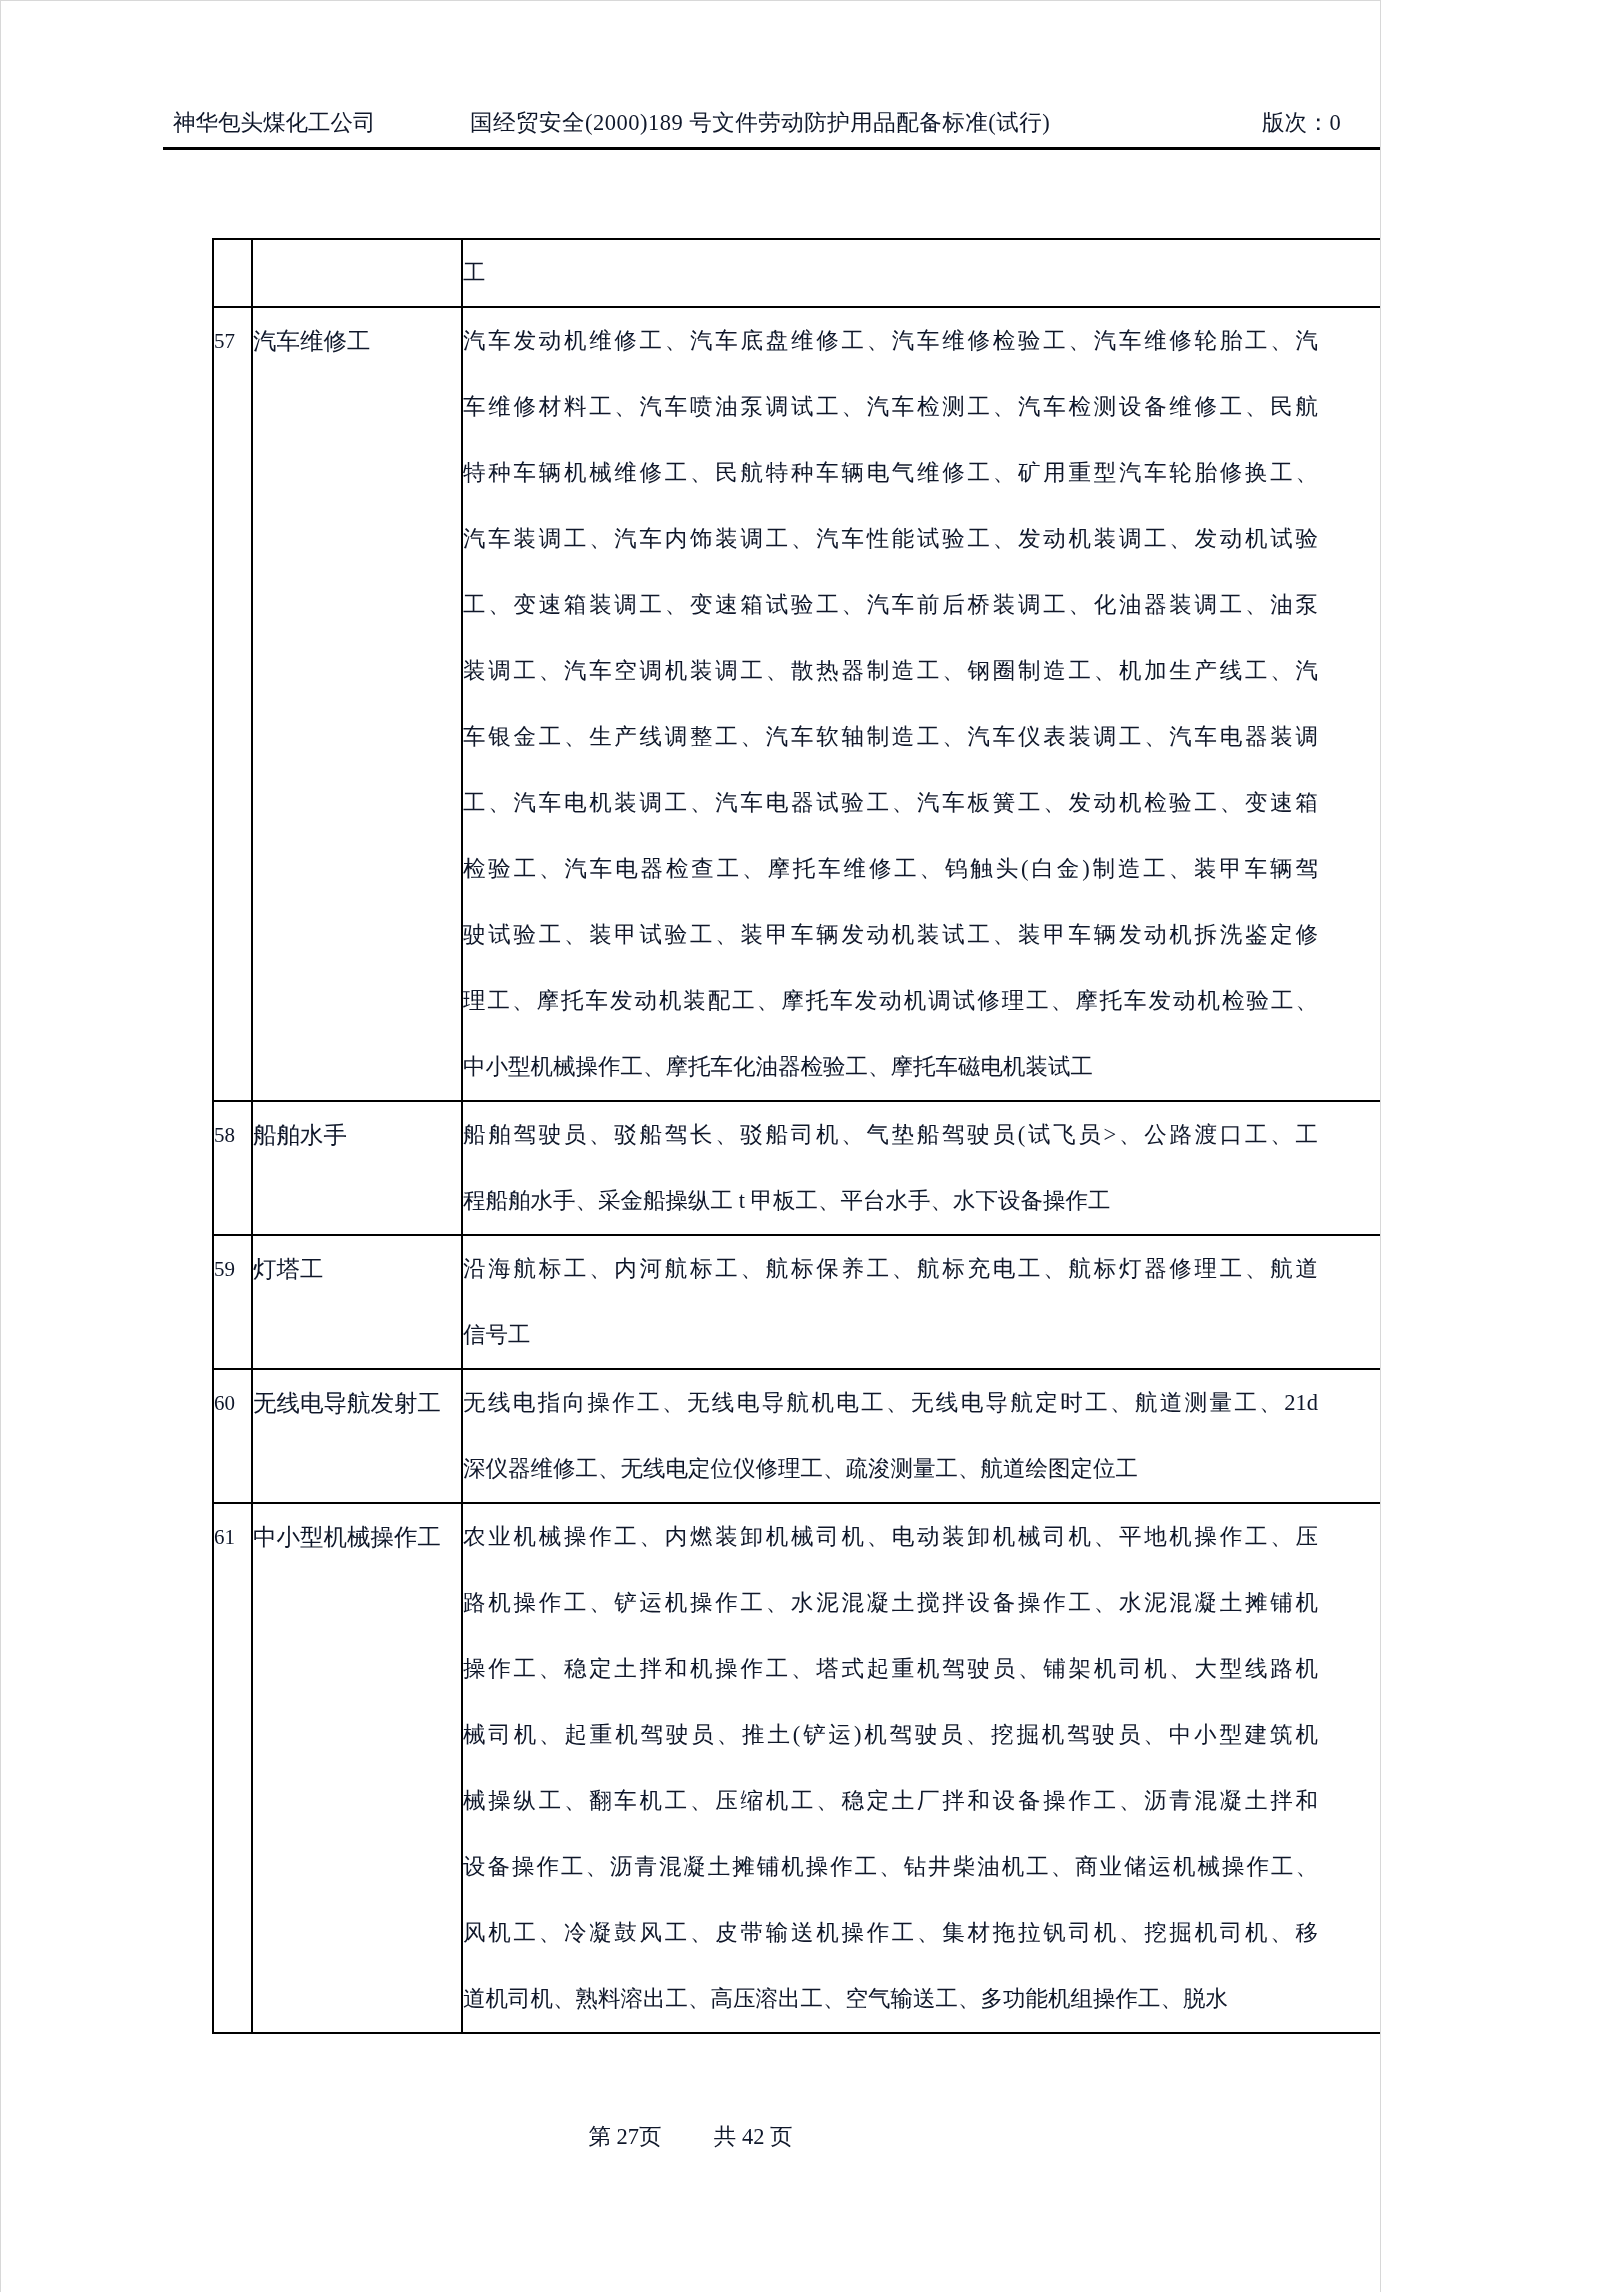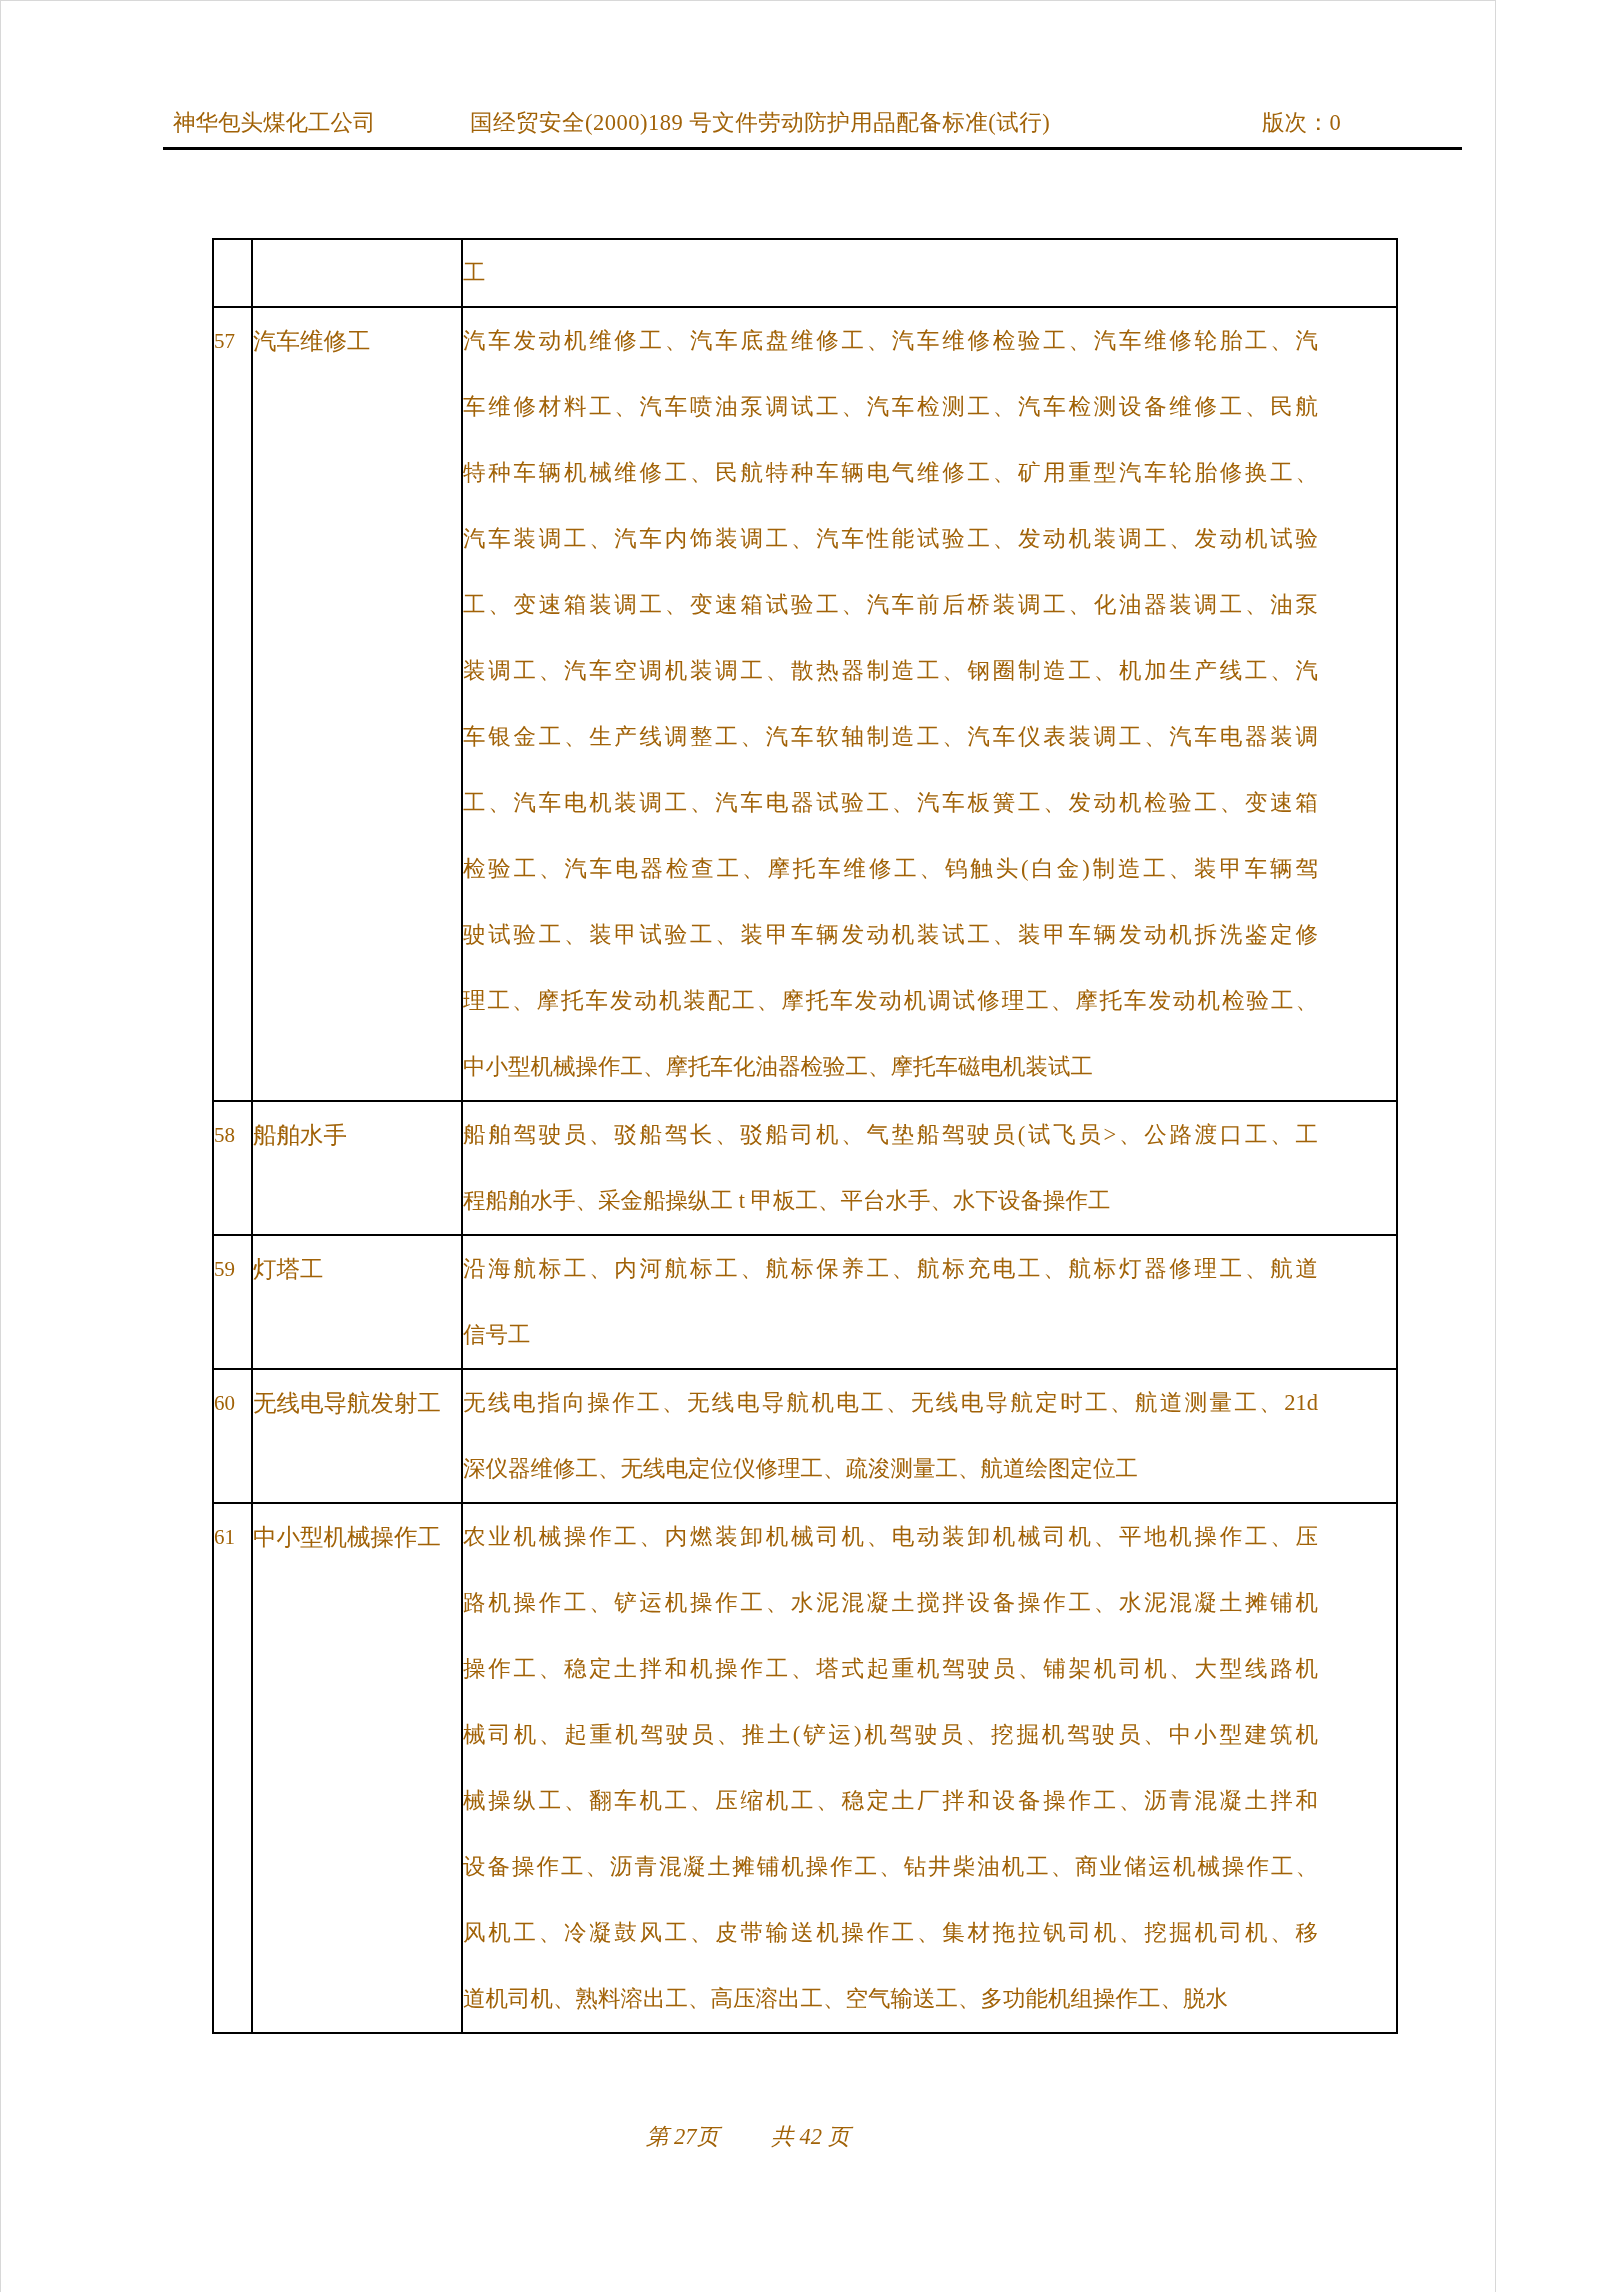--- a/index.html
+++ b/index.html
@@ -2,25 +2,25 @@
 <html><head>
 <meta charset="utf-8">
 <style>
   html, body {
     margin: 0;
     padding: 0;
     background: #ffffff;
   }
   .page {
     position: relative;
-    width: 1496px;
+    width: 1381px;
     height: 2293px;
     background: #ffffff;
     font-family: "Liberation Serif", serif;
-    color: #a16207;
+    color: #0f172a;
     overflow: hidden;
     box-sizing: border-box;
     border: 1px solid #d8d8d8;
   }
 
   
   .doc-header {
     position: absolute;
     top: 104px;
     left: 0;
@@ -93,21 +93,21 @@
   
   .doc-footer {
     position: absolute;
     top: 2119px;
     left: 0;
     width: 100%;
     text-align: center;
     font-size: 22.5px;
     line-height: 33px;
   }
-  .doc-footer .ft-part { display: inline-block; font-style: italic; }
+  .doc-footer .ft-part { display: inline-block; }
   .doc-footer .ft-gap  { display: inline-block; width: 41px; }
 </style>
 </head>
 <body>
 
 <div class="page">
 
   <div class="doc-header">
     <span class="hdr-company">神华包头煤化工公司</span>
     <span class="hdr-title">国经贸安全(2000)189 号文件劳动防护用品配备标准(试行)</span>

